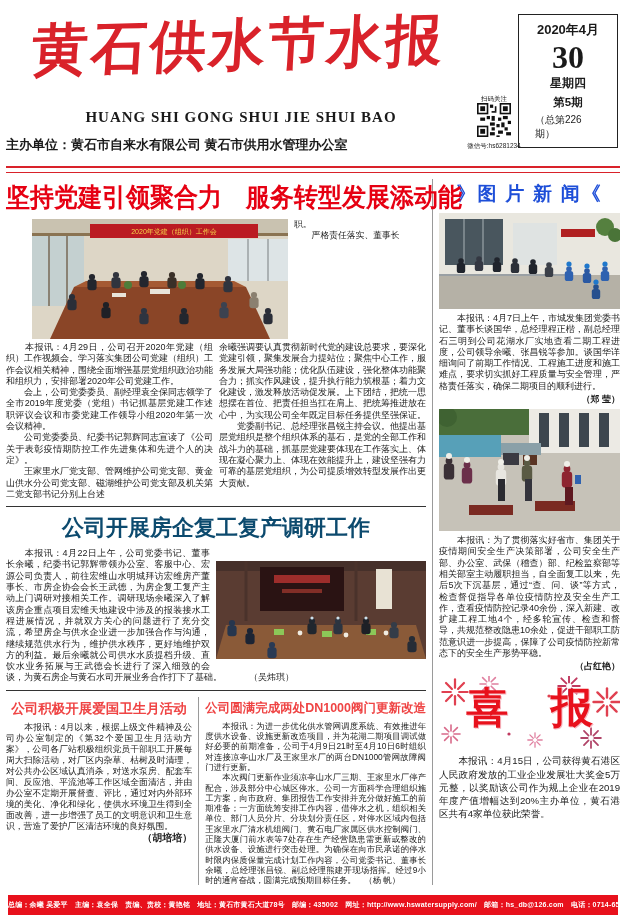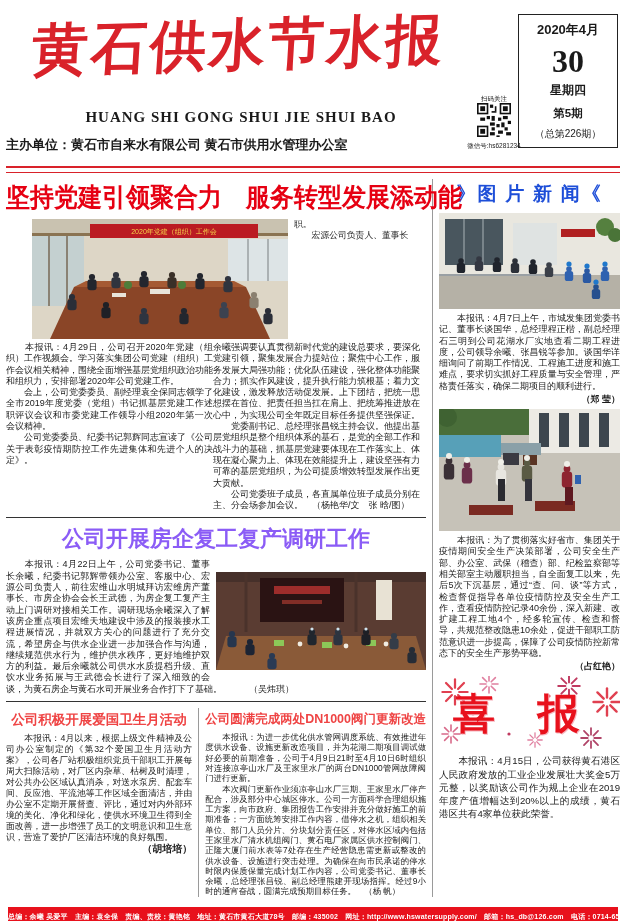--- a/index.html
+++ b/index.html
@@ -10,21 +10,21 @@
   .masthead { position:relative; height:152px; }
   .paper-title { position:absolute; left:26px; top:-4px; font-family:"DejaVu Serif","Liberation Serif",serif;
                  font-weight:bold; color:#d9222a; font-size:56px; letter-spacing:3px; white-space:nowrap;
                  transform:rotate(-1.5deg) skewX(-5deg); }
   .pinyin { position:absolute; left:10px; top:97px; width:450px; text-align:center;
             font-family:"Liberation Serif","DejaVu Serif",serif; font-weight:bold; font-size:15px; letter-spacing:1px; }
   .organizer { position:absolute; left:0px; top:124px; width:466px; text-align:left; font-weight:bold; font-size:13px; }
   .qr-block { position:absolute; left:460px; top:82px; width:56px; text-align:center; }
   .qr-label { font-size:6.5px; color:#222; line-height:9px; white-space:nowrap; }
   .datebox { position:absolute; right:2px; top:2px; width:100px; height:134px; border:1.5px solid #222;
-             display:flex; flex-direction:column; justify-content:space-between; align-items:center; padding:6px 2px; }
+             display:flex; flex-direction:column; justify-content:space-between; align-items:center; padding:6px 16px; }
   .db-ym { font-weight:bold; font-size:13px; }
   .db-day { font-family:"Liberation Serif","DejaVu Serif",serif; font-weight:bold; font-size:32px; line-height:30px; }
   .db-week { font-weight:bold; font-size:12px; }
   .db-issue { font-size:11.5px; font-weight:bold;text-align:right; }
   .db-total { font-size:10px; }
 
   .rule-double { height:7px; border-top:2px solid #d9222a; border-bottom:1.5px solid #d9222a; margin:2px 0 6px 0; }
 
   
   .content { display:flex; align-items:stretch; }
@@ -35,47 +35,47 @@
   p { text-align:justify; }
   .body-t { font-size:9px; line-height:11.3px; }
   .byline-r { text-align:right; font-size:9px; line-height:12px; font-weight:bold; }
 
   
   .headline-red { color:#e60012; font-weight:bold; font-size:24px; text-align:center; letter-spacing:0px;
                   transform:scaleY(1.08); margin:2px 0 6px 0; white-space:nowrap; }
   .art1-row { display:flex; margin-bottom:3px; }
   .art1-photo { margin-left:26px; flex:none; }
   .art1-side { flex:1; margin-left:6px; font-size:8.8px; line-height:11.2px; }
-  .twocol { display:flex; }
+  .twocol { display:flex; gap:6px; }
   .twocol > div { width:207px; }
   .hr { border:none; border-top:1px solid #333; margin:6px 0; }
 
   
-  .headline-blue { color:#8b5cf6; font-weight:bold; font-size:22px; text-align:center; margin:2px 0 5px 0; }
+  .headline-blue { color:#0c4a6e; font-weight:bold; font-size:22px; text-align:center; margin:2px 0 5px 0; }
   .art2-body { font-size:9px; line-height:11.3px; }
   .art2-photo { float:right; margin:13px 0 2px 6px; }
 
   
   .bottom-row { display:flex; }
   .bbox1 { width:194px; }
   .bdiv { width:1px; background:#9a9a9a; margin:0 6px; }
   .bbox2 { flex:1; }
   .box-title { color:#ef4444; font-weight:bold; font-size:13.5px; text-align:center; margin:3px 0 4px 0; white-space:nowrap; }
   .box-title.small { font-size:12.5px; }
   .bbox1 p { font-size:8.8px; line-height:11px; }
   .bbox2 p { font-size:8.4px; line-height:10.3px; }
   .bbox1 .byline-r { font-size:10px; }
 
   
   .picnews-head { color:#1d4ed8; font-weight:bold; font-size:19px; text-align:center; margin:2px 0 6px 0;
                   font-family:"Liberation Serif","DejaVu Serif",serif; letter-spacing:2px; white-space:nowrap; }
   .col-right p.body-t { margin-bottom:1px; }
   .rc-photo { display:block; margin-bottom:4px; }
   .xibao { position:relative; height:76px; margin:4px 0 2px 0; }
-  .xibao-text { position:absolute; left:0; top:10px; width:100%; color:#e8111c; font-weight:bold;
+  .xibao-text { position:absolute; left:0; top:4px; width:100%; text-align:center; color:#e8111c; font-weight:bold;
                 font-size:42px; letter-spacing:14px; text-indent:14px; text-shadow:1px 1px 0 #f6b8c0;
                 font-family:"DejaVu Sans","Liberation Sans",sans-serif; }
   .gn-text { font-size:9.6px; line-height:13.2px; }
 
   
   .footer-bar { margin:10px 2px 0 2px; background:#e8111c; color:#fff; font-weight:bold; font-size:7px;
                 text-align:center; padding:5px 0; white-space:nowrap; letter-spacing:0.2px; }
 </style>
 </head>
 <body>
@@ -181,33 +181,33 @@
                 <use href="#psn" x="74" y="86" fill="#1e2026"></use>
               <use href="#psn" x="112" y="92" fill="#2e3440"></use>
                 <use href="#psn" x="152" y="92" fill="#23262e"></use>
               <use href="#psn" x="192" y="86" fill="#3c4250"></use>
                 <use href="#psn" x="222" y="76" fill="#8a8070"></use>
               <use href="#psn" x="236" y="92" fill="#2a2e38"></use>
             </g>
           </svg>
           <div class="art1-side">
             <p>职。</p>
-            <p>　　宏源公司负责人、董事长</p>
+            <p>　　严格责任落实、董事长</p>
           </div>
         </div>
         <div class="twocol body-t">
           <div>
             <p>　　本报讯：4月29日，公司召开2020年党建（组织）工作视频会。学习落实集团公司党建（组织）工作会议相关精神，围绕全面增强基层党组织政治功能和组织力，安排部署2020年公司党建工作。</p>
             <p>　　会上，公司党委委员、副经理袁全保同志领学了全市2019年度党委（党组）书记抓基层党建工作述职评议会议和市委党建工作领导小组2020年第一次会议精神。</p>
             <p>　　公司党委委员、纪委书记郭辉同志宣读了《公司关于表彰疫情期防控工作先进集体和先进个人的决定》。</p>
+            <p>　　王家里水厂党支部、管网维护公司党支部、黄金山供水分公司党支部、磁湖维护公司党支部及机关第二党支部书记分别上台述</p>
           </div>
           <div>
             <p>余曦强调要认真贯彻新时代党的建设总要求，要深化党建引领，聚集发展合力提站位；聚焦中心工作，服务发展大局强功能；优化队伍建设，强化整体功能聚合力；抓实作风建设，提升执行能力筑根基；着力文化建设，激发释放活动促发展。上下团结，把统一思想摆在首位、把责任担当扛在肩上、把统筹推进放在心中，为实现公司全年既定目标任务提供坚强保证。</p>
             <p>　　党委副书记、总经理张昌锐主持会议。他提出基层党组织是整个组织体系的基石，是党的全部工作和战斗力的基础，抓基层党建要体现在工作落实上、体现在凝心聚力上、体现在效能提升上，建设坚强有力可靠的基层党组织，为公司提质增效转型发展作出更大贡献。</p>
-            <p>　　公司党委班子成员，各直属单位班子成员分别在主、分会场参加会议。　（杨艳华/文　张 晗/图）</p>
           </div>
         </div>
       </section>
 
       <hr class="hr">
 
       <section>
         <h2 class="headline-blue">公司开展房企复工复产调研工作</h2>
         <div class="art2-body">
           <svg class="art2-photo" width="210" height="98" viewBox="0 0 210 98">
@@ -372,21 +372,21 @@
           <use href="#fw" transform="translate(168,26) scale(1.5)" stroke="#e04050"></use>
           <use href="#fw" transform="translate(12,58)" stroke="#d86a8a"></use>
           <use href="#fw" transform="translate(96,64) scale(0.8)" stroke="#e080a0"></use>
           <use href="#fw" transform="translate(152,62) scale(1.1)" stroke="#b04468"></use>
           <circle cx="34" cy="38" r="1.6" fill="#e080a0"></circle>
             <circle cx="110" cy="20" r="1.6" fill="#e04050"></circle>
             <circle cx="70" cy="58" r="1.6" fill="#c03a60"></circle>
         </svg>
         <div class="xibao-text">喜 报</div>
       </div>
-      <p class="gn-text">　　本报讯：4月15日，公司获得黄石港区人民政府发放的工业企业发展壮大奖金5万元整，以奖励该公司作为规上企业在2019年度产值增幅达到20%以上的成绩，黄石港区共有4家单位获此荣誉。</p>
+      <p class="gn-text">　　本报讯：4月15日，公司获得黄石港区人民政府发放的工业企业发展壮大奖金5万元整，以奖励该公司作为规上企业在2019年度产值增幅达到20%主办单位，黄石港区共有4家单位获此荣誉。</p>
     </div>
   </div>
 
   <footer class="footer-bar">
     <span>总编：余曦 吴爱平　主编：袁全保　责编、责校：黄艳铭　地址：黄石市黄石大道78号　邮编：435002　网址：http://www.hswatersupply.com/　邮箱：hs_db@126.com　电话：0714-6573369</span>
   </footer>
 
 </div>
 
 </body></html>

